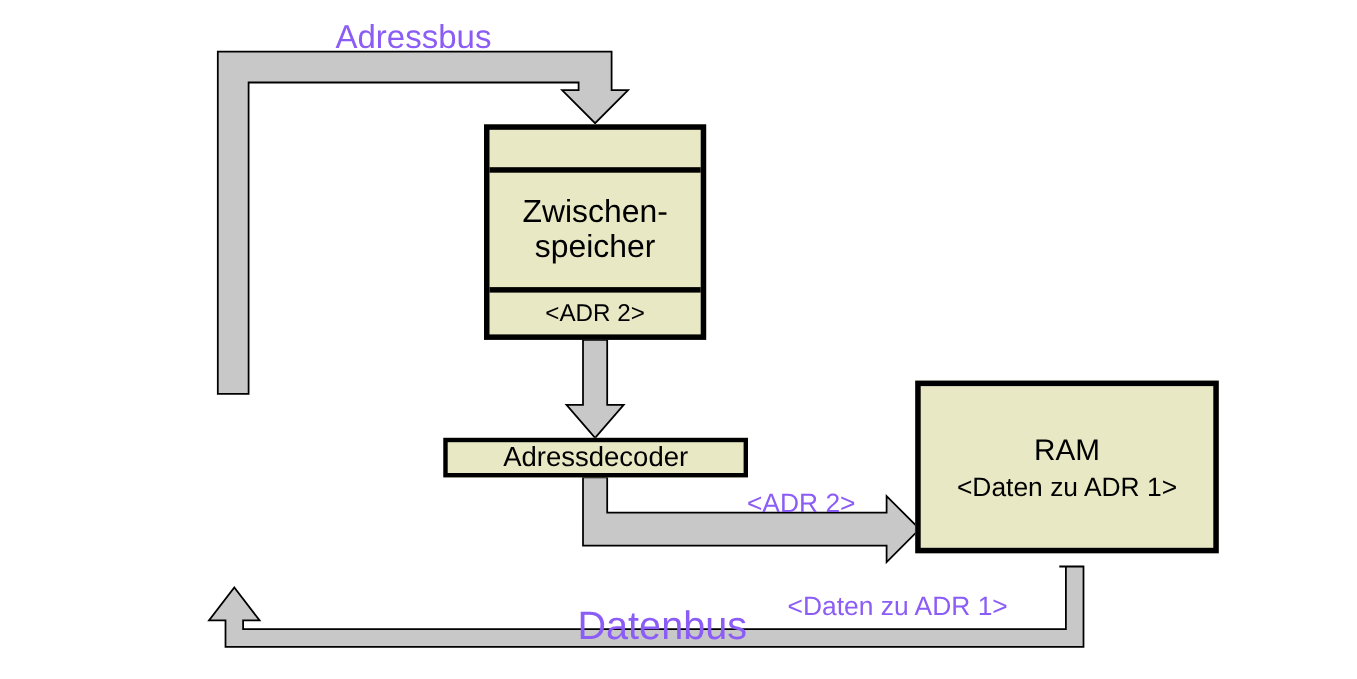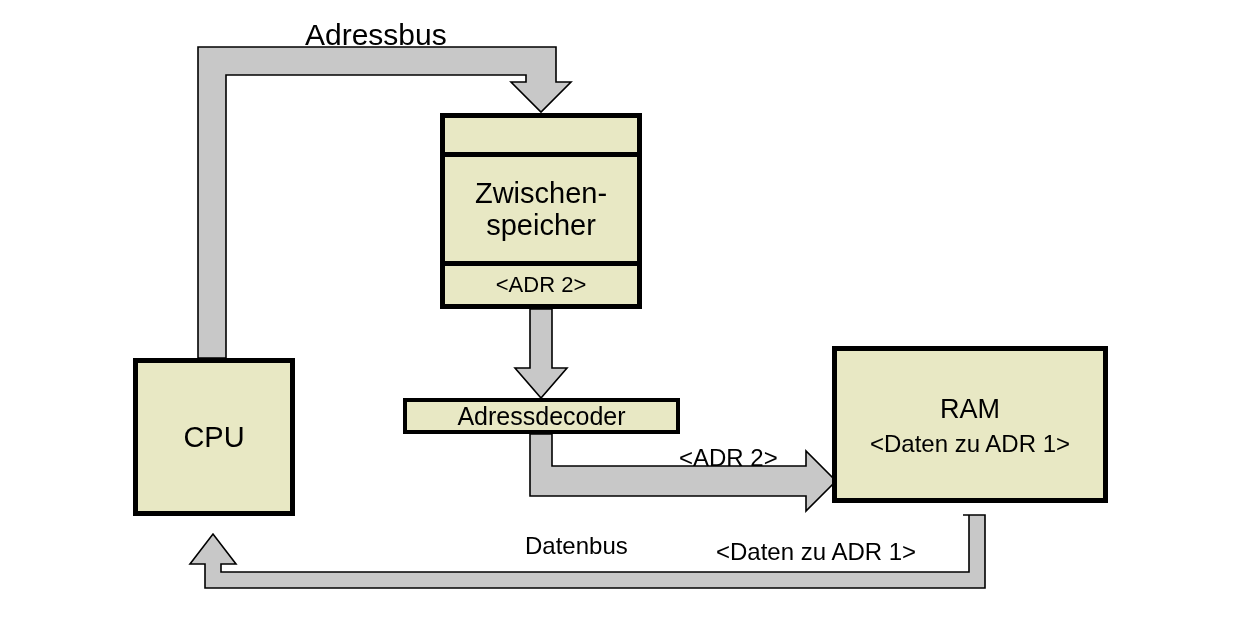--- a/index.html
+++ b/index.html
@@ -97,25 +97,25 @@
     width: 276px;
     height: 157px;
     justify-content: center;
     padding-top: 4px;
   }
   #ram-title { font-size: 27px; margin-bottom: 6px; }
   .ram-line { font-size: 24px; line-height: 1.2; }
   
   .label {
     position: absolute;
-    color: #000000;
+    color: #8b5cf6;
     white-space: nowrap;
   }
   #label-adressbus { left: 305px; top: 18px; font-size: 30px; }
-  #label-datenbus  { left: 525px; top: 532px; font-size: 24px; }
+  #label-datenbus  { left: 525px; top: 548px; font-size: 36px; }
   #label-daten-adr1 { left: 716px; top: 538px; font-size: 24px; }
   #label-adr2-arrow { left: 679px; top: 444px; font-size: 24px; }
 </style>
 </head>
 <body>
 
 <div id="canvas">
 
   <svg id="vector-layer" viewBox="0 0 1234 617">
     <g stroke="#000000" stroke-width="1.6" fill="#c8c8c8" stroke-linejoin="miter">
@@ -162,23 +162,20 @@
                L 213,534
                L 236,564
                L 221,564
                L 221,572
                L 969,572
                L 969,515
                Z"></path>
     </g>
   </svg>
 
-  <div class="node" id="cpu-node">
-    <div class="node-text">CPU</div>
-  </div>
 
   <div class="node" id="buffer-node">
     <div class="buffer-row" id="buffer-row-top">
       <div class="node-text"></div>
     </div>
     <div class="buffer-row" id="buffer-row-mid">
       <div class="node-text">Zwischen-
 speicher</div>
     </div>
     <div class="buffer-row" id="buffer-row-bottom">

